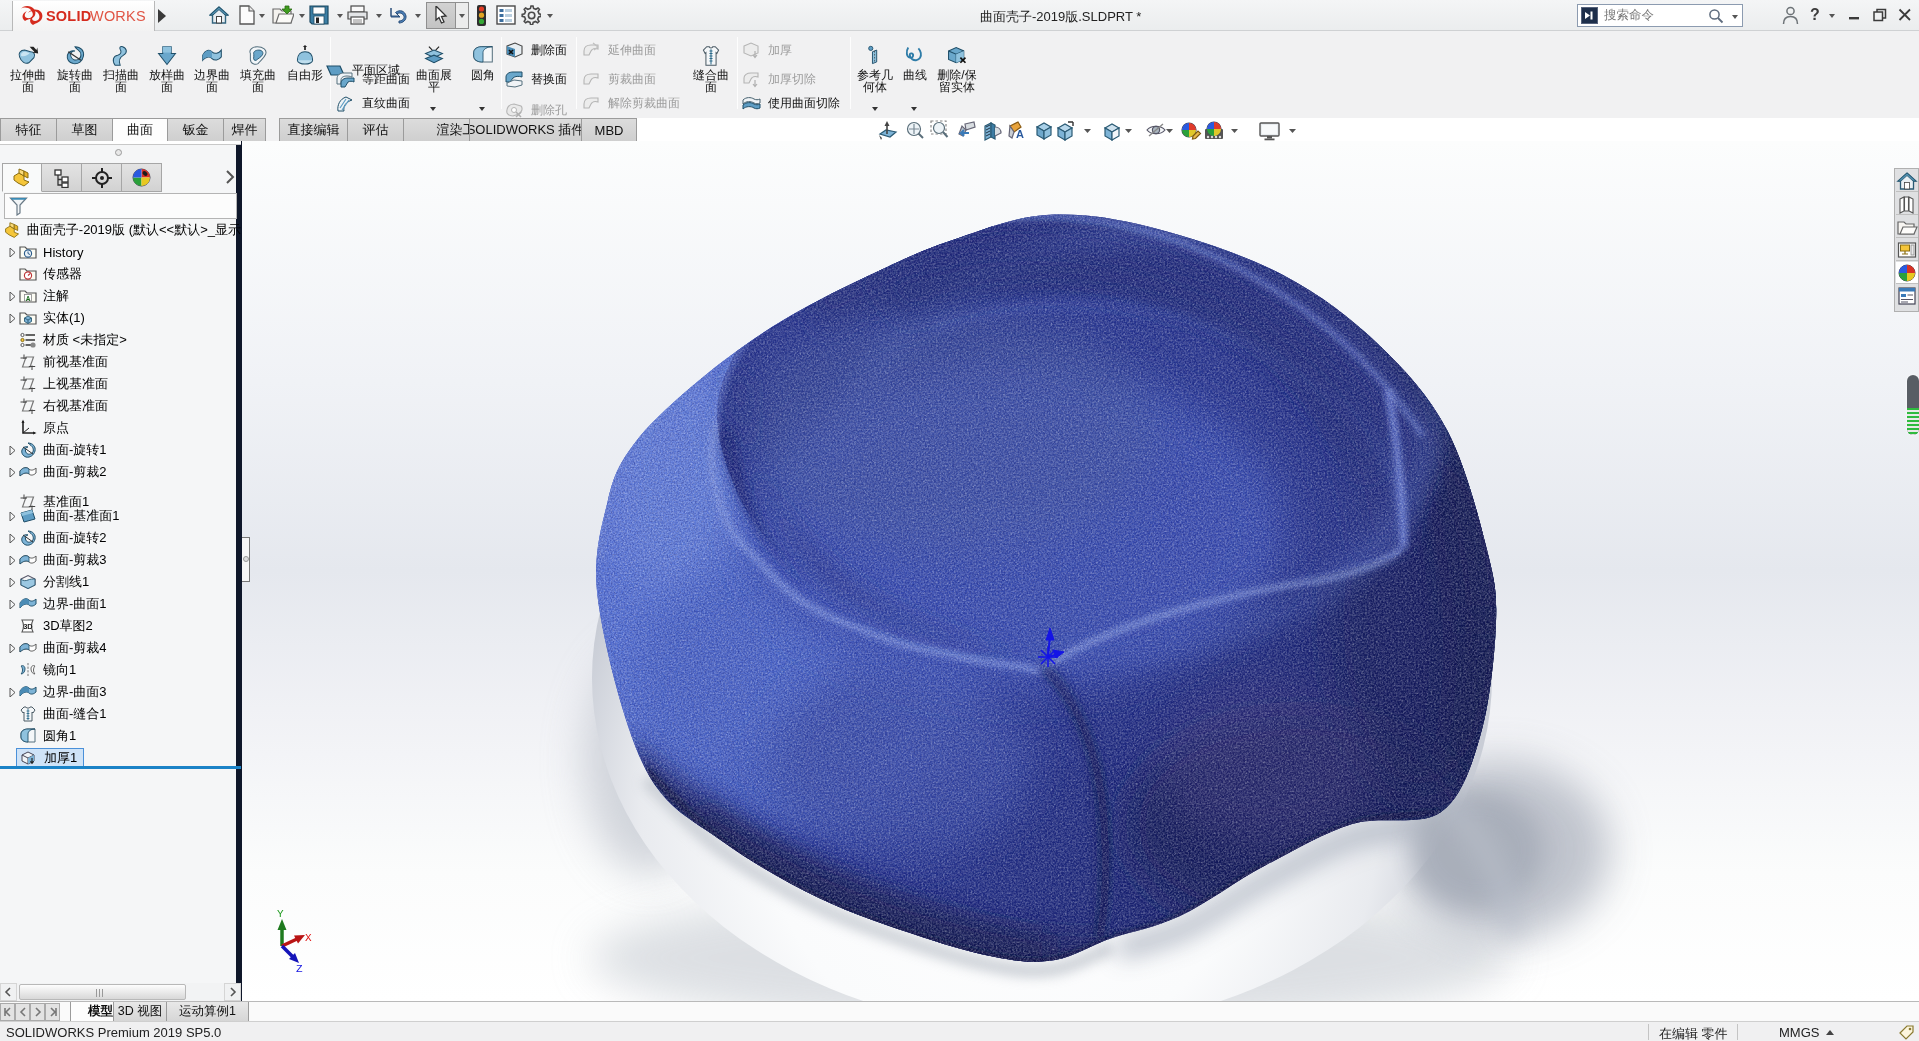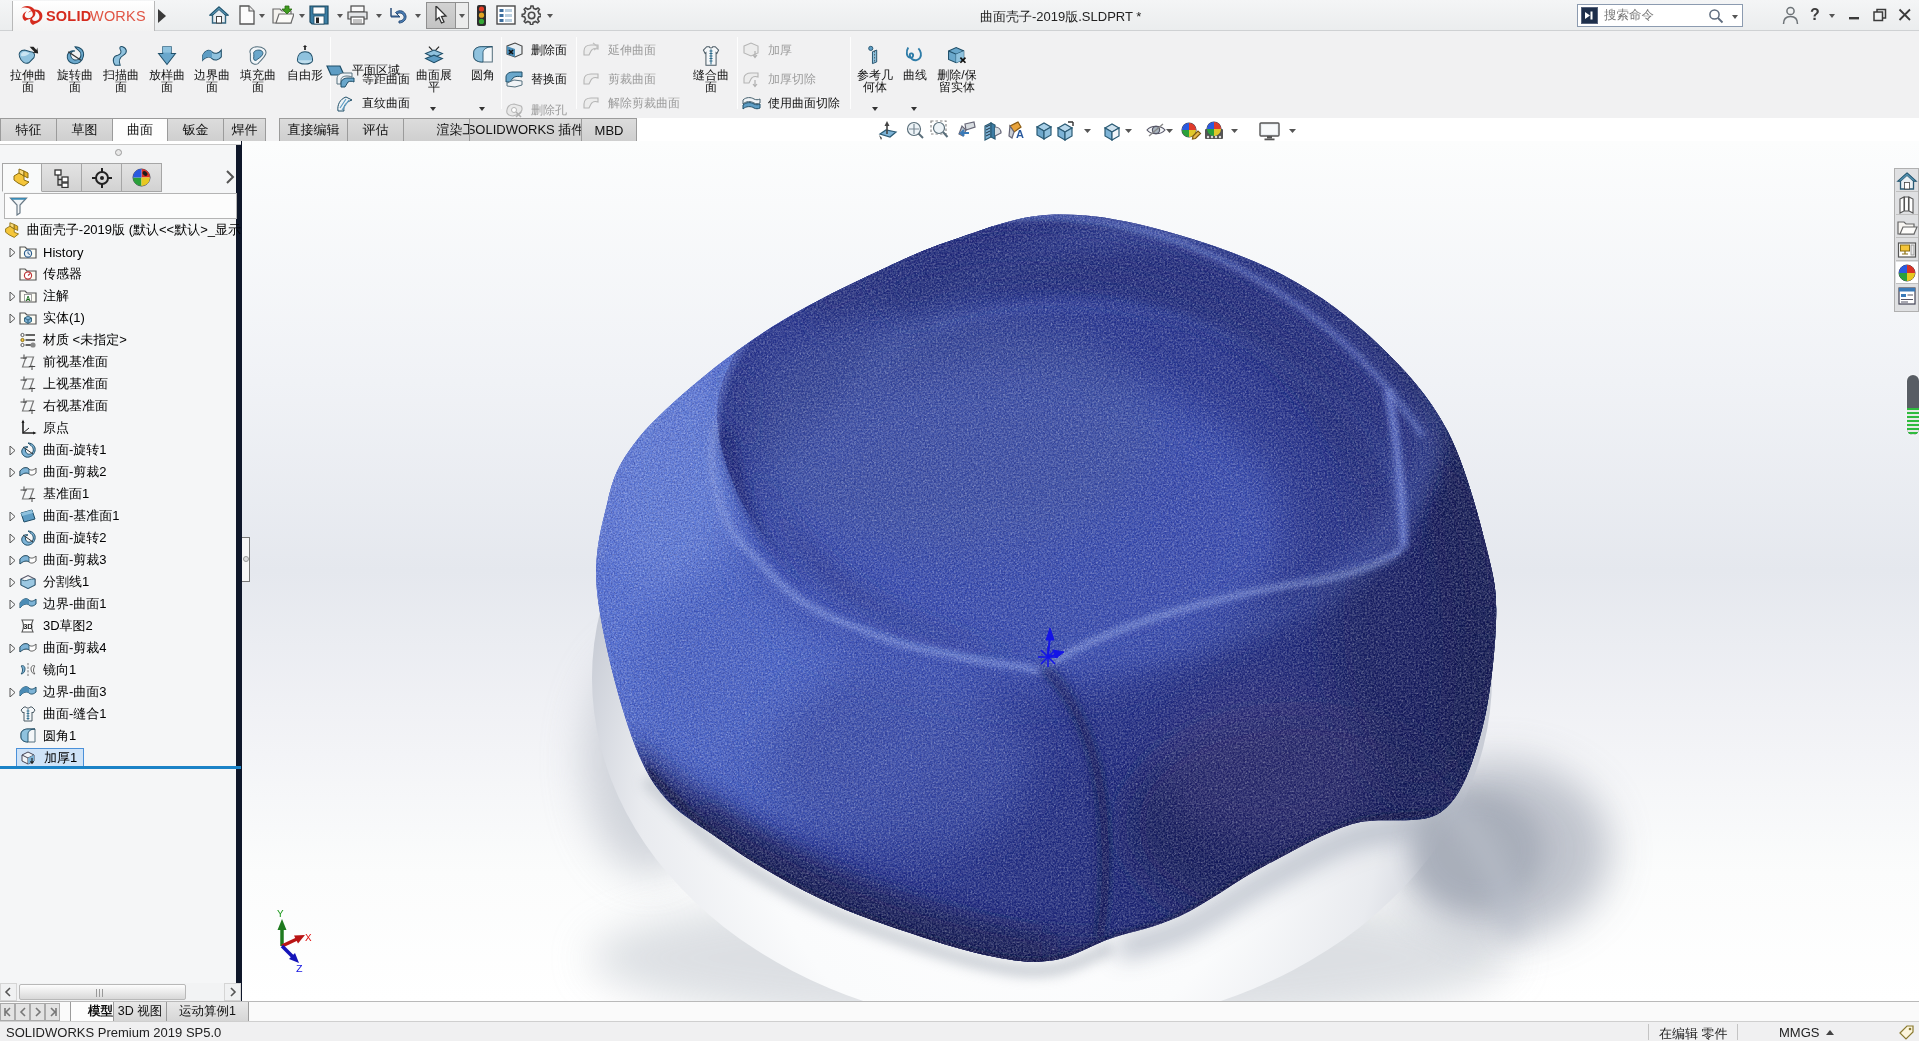--- a/index.html
+++ b/index.html
@@ -613,21 +613,21 @@
       <div class="trow" style="top:242px">
           <svg class="car" viewBox="0 0 7 9">
             <path d="M1 0 L6 4.5 L1 9Z" fill="none" stroke="#555"></path>
           </svg>
           <span class="ticon"><svg width="18" height="18" viewBox="0 0 18 18">
               <path d="M1 8 C4 4 8 4 10 6 C12 8 15 7 17 5 L17 10 C15 12 12 13 10 11 C8 9 4 10 1 13Z" fill="#fdfdfd" stroke="#555" stroke-width="1"></path>
               <path d="M1 8 C4 4 8 4 10 6 L10 11 C8 9 4 10 1 13Z" fill="#7db3d6" stroke="#1f4e68" stroke-width="0.8"></path>
             </svg></span>
           <span class="tlabel">曲面-剪裁2</span>
         </div>
-      <div class="trow" style="top:264px">
+      <div class="trow" style="top:272px">
           <span class="nocar"></span>
           <span class="ticon"><svg width="18" height="18" viewBox="0 0 18 18">
               <path d="M3.5 14 L7 4 L14.5 4 L11 14Z" fill="none" stroke="#777" stroke-width="1.2"></path>
               <path d="M5 1.5 L5 6 M1.5 5 L8 5" stroke="#444" stroke-width="1"></path>
               <path d="M13 12.5 L13 17 M9.8 13.5 L16.2 13.5" stroke="#444" stroke-width="1"></path>
             </svg></span>
           <span class="tlabel">基准面1</span>
         </div>
       <div class="trow" style="top:286px">
           <svg class="car" viewBox="0 0 7 9">

